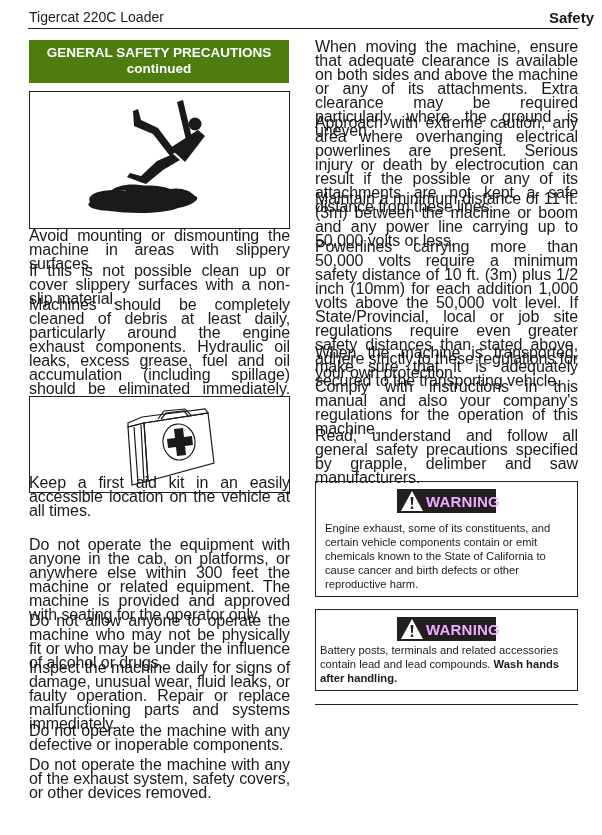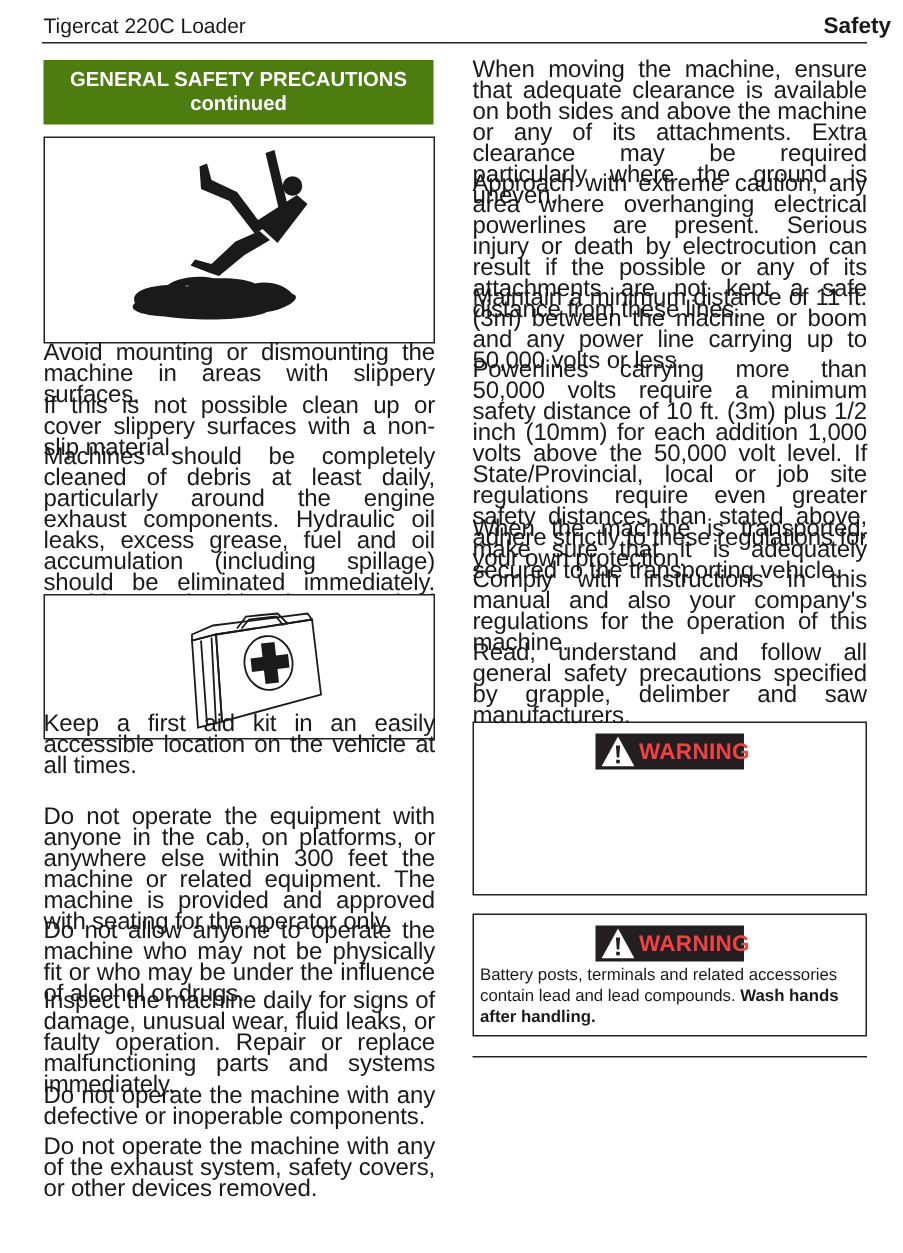--- a/index.html
+++ b/index.html
@@ -28,21 +28,21 @@
   }
   .col-l { left: 29px; width: 261px; }
   .col-r { left: 315px; width: 263px; }
 
   .warn-box {
     position: absolute; left: 315px; width: 263px; border: 1px solid #222;
     box-sizing: border-box;
   }
   .warn-badge {
     position: absolute; left: 81px; top: 7px; width: 99px; height: 24px;
-    background: #231f20; color: #ef4444; font-weight: bold; font-size: 15px;
+    background: #231f20; color: #f0abfc; font-weight: bold; font-size: 15px;
   }
   .warn-badge .tri { position: absolute; left: 4px; top: 2px; }
   .warn-badge .lbl { position: absolute; left: 29px; top: 4px; letter-spacing: 0.2px; }
   .warn-text {
     position: absolute; font-size: 11.2px; line-height: 14px; margin: 0;
   }
   .bold { font-weight: bold; }
   .bottom-rule { position: absolute; left: 315px; top: 704px; width: 263px; height: 1px; background: #222; }
 </style>
 </head>
@@ -116,20 +116,21 @@
 
 <div class="warn-box" style="top:481px; height:116px;">
   <div class="warn-badge">
     <svg class="tri" width="22" height="20" viewBox="0 0 22 20">
       <path d="M11,0 L22,20 L0,20 Z" fill="#ffffff"></path>
       <path d="M9.6,6 L12.4,6 L11.8,14 L10.2,14 Z" fill="#231f20"></path>
       <rect x="9.8" y="15.5" width="2.4" height="2.4" fill="#231f20"></rect>
     </svg>
     <span class="lbl">WARNING</span>
   </div>
+  <p class="warn-text" style="left:9px; top:39px; width:245px;">Engine exhaust, some of its constituents, and certain vehicle components contain or emit chemicals known to the State of California to cause cancer and birth defects or other reproductive harm.</p>
 </div>
 
 <div class="warn-box" style="top:609px; height:82px;">
   <div class="warn-badge">
     <svg class="tri" width="22" height="20" viewBox="0 0 22 20">
       <path d="M11,0 L22,20 L0,20 Z" fill="#ffffff"></path>
       <path d="M9.6,6 L12.4,6 L11.8,14 L10.2,14 Z" fill="#231f20"></path>
       <rect x="9.8" y="15.5" width="2.4" height="2.4" fill="#231f20"></rect>
     </svg>
     <span class="lbl">WARNING</span>

